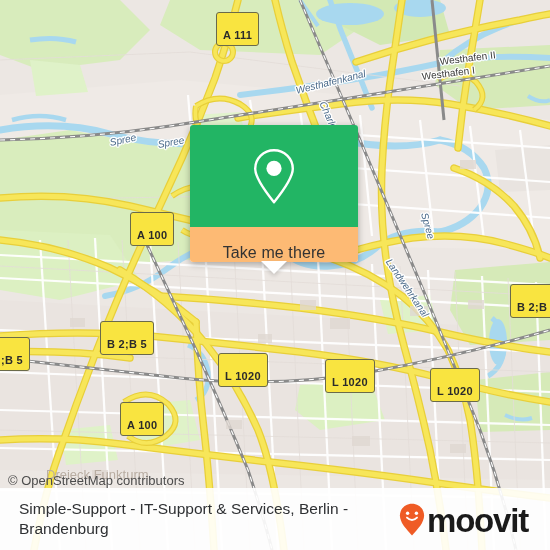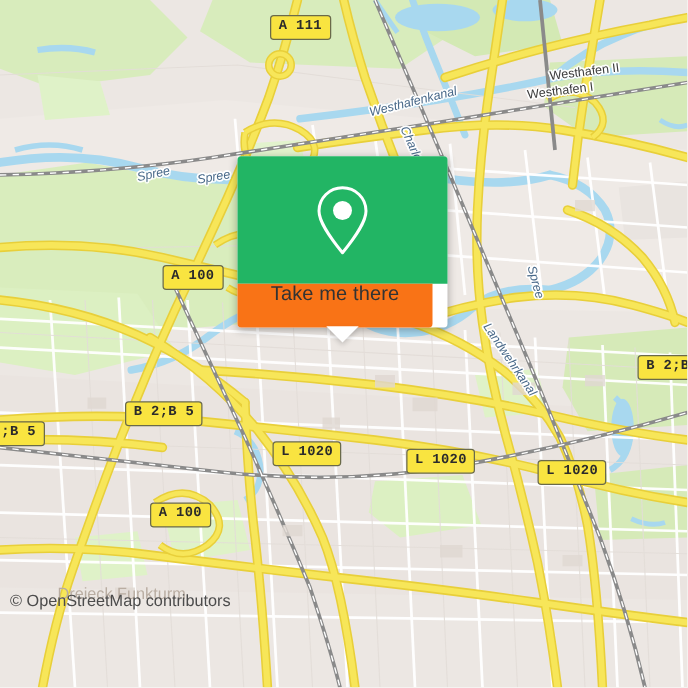--- a/index.html
+++ b/index.html
@@ -38,25 +38,25 @@
     display: block;
   }
 
   
   .shield {
     position: absolute;
     background: #f9e440;
     border: 1.6px solid #6a6a4a;
     border-radius: 3px;
     color: #2b2b2b;
-    font-family: Liberation Mono, monospace;
+    font-family: Liberation Sans, sans-serif;
     font-weight: bold;
     font-size: 11px;
     line-height: 1;
-    padding: 3px 6px 4px 6px;
+    padding: 17px 6px 4px 6px;
     white-space: nowrap;
     letter-spacing: 0.3px;
     box-sizing: border-box;
   }
 
   
   .maplabel {
     position: absolute;
     color: #3b3b3b;
     font-family: "Liberation Sans", sans-serif;
@@ -102,26 +102,26 @@
   }
   .popup-pin {
     display: block;
     width: 46px;
     height: 58px;
   }
   .popup-bottom {
     position: absolute;
     left: 0;
     top: 102px;
-    width: 156px;
+    width: 168px;
     height: 35px;
-    background: #f97316;
+    background: #fdba74;
     border-radius: 0 0 3px 3px;
     display: flex;
-    align-items: flex-start;
+    align-items: flex-end;
     justify-content: center;
   }
   .popup-cta {
     font-family: "Liberation Sans", sans-serif;
     font-size: 16px;
     color: #333333;
     letter-spacing: 0.1px;
     white-space: nowrap;
   }
   .popup-tail {
@@ -410,14 +410,26 @@
       </div>
       <div class="popup-bottom">
         <span class="popup-cta">Take me there</span>
       </div>
       <div class="popup-tail"></div>
     </div>
 
     <div class="attribution">© OpenStreetMap contributors</div>
   </div>
 
+  <div class="footer">
+    <div class="footer-title">Simple-Support - IT-Support &amp; Services, Berlin - Brandenburg</div>
+    <div class="brand">
+      <svg class="brand-mark" viewBox="0 0 26 33">
+        <path d="M13 0.8 C6.2 0.8 0.9 6.0 0.9 12.5 C0.9 19.4 7.0 26.0 13 32.4 C19 26.0 25.1 19.4 25.1 12.5 C25.1 6.0 19.8 0.8 13 0.8 Z" fill="#ef5b25"></path>
+        <circle cx="8.6" cy="10.2" r="1.7" fill="#ffffff"></circle>
+        <circle cx="17.4" cy="10.2" r="1.7" fill="#ffffff"></circle>
+        <path d="M8.0 14.6 Q13 19.4 18.0 14.6" fill="none" stroke="#ffffff" stroke-width="1.9" stroke-linecap="round"></path>
+      </svg>
+      <span class="brand-word">moovit</span>
+    </div>
+  </div>
 
 </div>
 
 </body></html>

